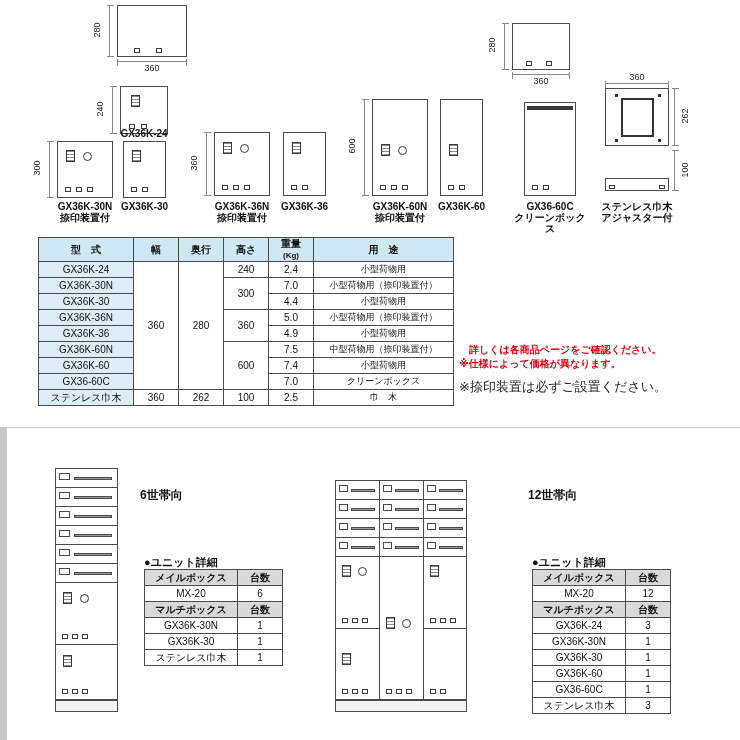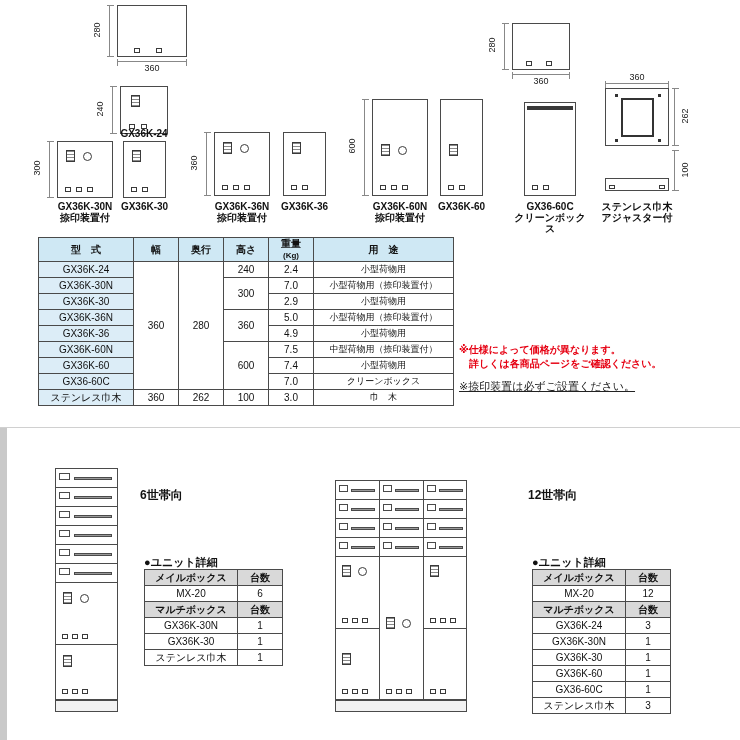--- a/index.html
+++ b/index.html
@@ -35,21 +35,21 @@
                 padding:0 2px; height:16px; line-height:11px; background:#fff; }
   .spec-table thead th { background:#cfe8f4; height:24px; font-weight:bold; }
   .spec-table td.model { background:#dcedf7; }
   .spec-table td.use { font-size:9px; }
   .kg { font-size:8px;text-align:right; }
 
   
   .notes { position:absolute; left:459px; top:343px; width:278px; }
   .note-red { color:#e60012; font-size:10px; font-weight:bold; line-height:14px; }
   .note-red.indent { margin-left:10px; }
-  .note-black { color:#222; font-size:11px; line-height:13px; margin-top:1px;text-decoration:underline; }
+  .note-black { color:#222; font-size:13px; line-height:13px; margin-top:1px; }
   .note-black.first { margin-top:9px; }
 
   
   .combo-divider { position:absolute; left:0; top:427px; width:740px; height:0; border-top:1px solid #d0d0d0; }
   .left-bar { position:absolute; left:0; top:428px; width:7px; height:312px; background:#c9c9c9; }
   .combo-title { position:absolute; left:12px; top:431px; font-size:13px; font-weight:bold; color:#111; }
   .combo-caption { position:absolute; font-size:12px; font-weight:bold; color:#111; }
   .detail-title { position:absolute; font-size:11px; font-weight:bold; color:#111; }
   .detail-table { position:absolute; border-collapse:collapse; table-layout:fixed; font-size:10px; color:#111; }
   .detail-table td { border:1px solid #4a4a4a; height:16px; text-align:center; vertical-align:middle; background:#fff; }
@@ -230,21 +230,21 @@
         <td class="use">小型荷物用</td>
       </tr>
       <tr>
         <td class="model">GX36K-30N</td>
         <td rowspan="2">300</td>
         <td>7.0</td>
         <td class="use">小型荷物用（捺印装置付）</td>
       </tr>
       <tr>
         <td class="model">GX36K-30</td>
-        <td>2.9</td>
+        <td>4.4</td>
         <td class="use">小型荷物用</td>
       </tr>
       <tr>
         <td class="model">GX36K-36N</td>
         <td rowspan="2">360</td>
         <td>5.0</td>
         <td class="use">小型荷物用（捺印装置付）</td>
       </tr>
       <tr>
         <td class="model">GX36K-36</td>
@@ -265,29 +265,29 @@
       <tr>
         <td class="model">GX36-60C</td>
         <td>7.0</td>
         <td class="use">クリーンボックス</td>
       </tr>
       <tr>
         <td class="model">ステンレス巾木</td>
         <td>360</td>
         <td>262</td>
         <td>100</td>
-        <td>3.0</td>
+        <td>2.5</td>
         <td class="use">巾　木</td>
       </tr>
     </tbody>
   </table>
 
   <div class="notes">
+    <div class="note-red indent">詳しくは各商品ページをご確認ください。</div>
     <div class="note-red">※仕様によって価格が異なります。</div>
-    <div class="note-red indent">詳しくは各商品ページをご確認ください。</div>
     <div class="note-black first">※捺印装置は必ずご設置ください。</div>
   </div>
 
   <div class="combo-divider"></div>
   <div class="left-bar"></div>
 
   <div class="cab col" style="left:55px;top:468px;width:63px;height:232px">
     <div class="mslot">
         <div class="card"></div>
         <div class="slotbar"></div>

